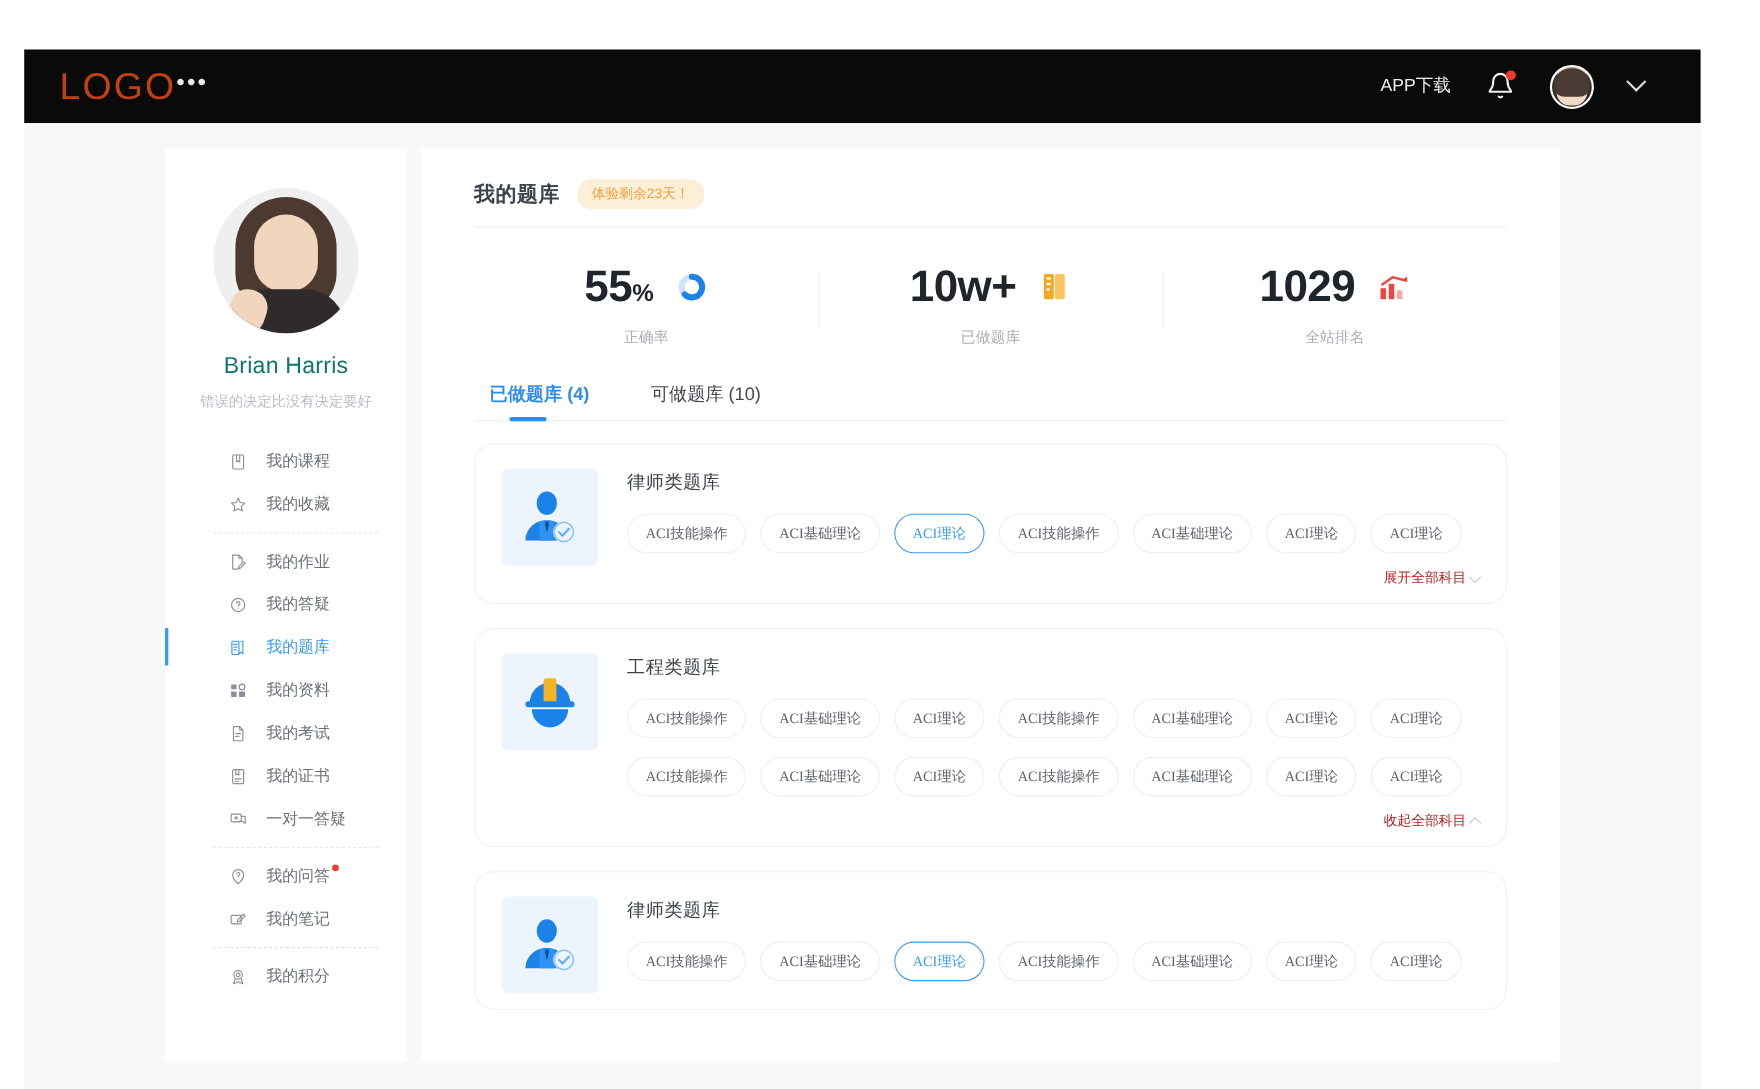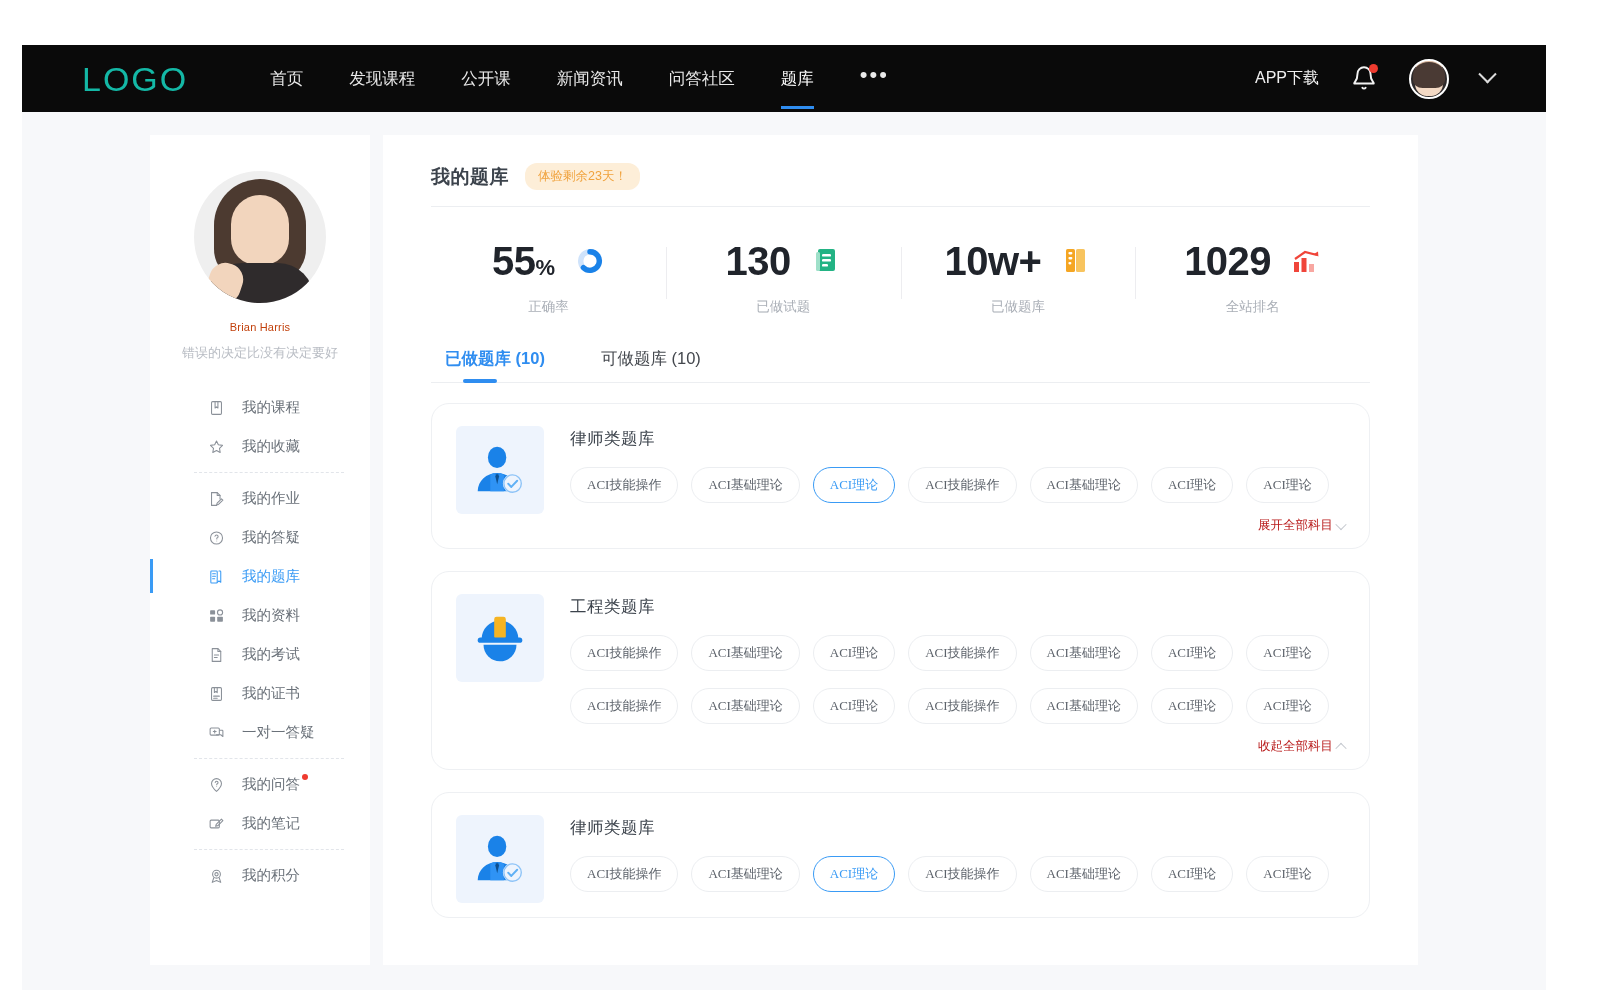--- a/index.html
+++ b/index.html
@@ -12,22 +12,22 @@
   .page { position: relative; width: 1600px; height: 990px; background: #fff; }
 
   
   .topbar {
     position: absolute; left: 22px; top: 45px;
     width: 1524px; height: 67px;
     background: #0a0a0a;
     display: flex; align-items: center;
   }
   .logo {
-    margin-left: 60px;
-    color: #14b8a6;
+    margin-left: 32px;
+    color: #c2410c;
     font-size: 34px;
     letter-spacing: 2px;
     font-weight: 300;
     font-family: "Liberation Sans", sans-serif;
     line-height: 1;
   }
   .nav { display: flex; align-items: center; margin-left: 82px; height: 67px; }
   .nav-item {
     position: relative;
     color: #e9e9e9;
@@ -115,21 +115,21 @@
     position: absolute; left: 50%; bottom: -6px; transform: translateX(-50%);
     width: 108px; height: 46px; border-radius: 36px 36px 0 0;
     background: #2f2b2c;
   }
   .avatar-big .arm {
     position: absolute; left: 14px; bottom: 0px;
     width: 34px; height: 40px; border-radius: 16px;
     background: #f2d5bd; transform: rotate(18deg);
   }
   .uname {
-    margin-top: 18px; font-size: 11px; color: #c2410c; letter-spacing: .2px;
+    margin-top: 18px; font-size: 21px; color: #0f766e; letter-spacing: .2px;
   }
   .umotto {
     margin-top: 11px; font-size: 13px; color: #b9bdc4;
   }
   .menu { margin-top: 26px; }
   .menu-item {
     position: relative;
     display: flex; align-items: center;
     height: 39px;
     padding-left: 58px;
@@ -239,28 +239,20 @@
   .qfoot .arrow.down { transform: rotate(45deg) translate(-1px,-1px); }
   .qfoot .arrow.up { transform: rotate(-135deg) translate(-1px,-1px); }
 </style>
 </head>
 <body>
 
 <div class="page">
 
   <div class="topbar">
     <div class="logo">LOGO</div>
-    <div class="nav" id="nav-holder">
-        <div class="nav-item">首页</div>
-        <div class="nav-item">发现课程</div>
-        <div class="nav-item">公开课</div>
-        <div class="nav-item">新闻资讯</div>
-        <div class="nav-item">问答社区</div>
-        <div class="nav-item active">题库</div>
-      </div>
     <div class="nav-dots">•••</div>
     <div class="topbar-right">
       <div class="app-dl">APP下载</div>
       <div class="bell-wrap">
         <svg width="26" height="26" viewBox="0 0 24 24" fill="none" stroke="#f2f2f2" stroke-width="1.8" stroke-linecap="round" stroke-linejoin="round">
           <path d="M18 8a6 6 0 1 0-12 0c0 7-3 7-3 9h18c0-2-3-2-3-9"></path>
           <path d="M10.5 21a1.8 1.8 0 0 0 3 0"></path>
         </svg>
         <span class="bell-dot"></span>
       </div>
@@ -424,35 +416,20 @@
                 <svg width="28" height="28" viewBox="0 0 36 36">
                   <circle cx="18" cy="18" r="12" fill="none" stroke="#cfe3fb" stroke-width="7"></circle>
                   <path d="M18 6 a12 12 0 1 1 -8.5 20.5" fill="none" stroke="#1a82e8" stroke-width="7" stroke-linecap="round"></path>
                 </svg>
               </div>
             </div>
             <div class="stat-label">正确率</div>
           </div>
           <div class="stat">
             <div class="stat-row">
-              <div class="stat-num"><span>130</span></div>
-              <div class="stat-icon">
-                <svg width="22" height="26" viewBox="0 0 22 26">
-                  <rect x="3" y="1" width="17" height="22" rx="2" fill="#23b384"></rect>
-                  <rect x="1" y="4" width="4" height="19" rx="1.5" fill="#9fe0c9"></rect>
-                  <rect x="7" y="6" width="9" height="2.6" rx="1.2" fill="#fff"></rect>
-                  <rect x="7" y="11" width="9" height="2.6" rx="1.2" fill="#fff"></rect>
-                  <rect x="7" y="16" width="6" height="2.6" rx="1.2" fill="#fff"></rect>
-                </svg>
-              </div>
-            </div>
-            <div class="stat-label">已做试题</div>
-          </div>
-          <div class="stat">
-            <div class="stat-row">
               <div class="stat-num"><span>10w+</span></div>
               <div class="stat-icon">
                 <svg width="22" height="26" viewBox="0 0 22 26">
                   <rect x="1" y="1" width="9" height="23" rx="1.6" fill="#f5a623"></rect>
                   <rect x="11" y="1" width="9" height="23" rx="1.6" fill="#f8c45e"></rect>
                   <rect x="3.4" y="4" width="4" height="2.4" rx="1.1" fill="#fff"></rect>
                   <rect x="3.4" y="9" width="4" height="2.4" rx="1.1" fill="#fff"></rect>
                   <rect x="3.4" y="14" width="3" height="2.4" rx="1.1" fill="#fff"></rect>
                 </svg>
               </div>
@@ -470,21 +447,21 @@
                   <path d="M2 10 L12 3 L24 6" fill="none" stroke="#f0453a" stroke-width="2.2"></path>
                   <path d="M25 2.5 l.4 5 -5-2.2z" fill="#f0453a"></path>
                 </svg>
               </div>
             </div>
             <div class="stat-label">全站排名</div>
           </div>
         </div>
 
       <div class="tabs" id="tabs-holder">
-          <div class="tab active">已做题库 (10)</div>
+          <div class="tab active">已做题库 (4)</div>
           <div class="tab">可做题库 (10)</div>
         </div>
       <div class="tabs-rule"></div>
 
       <div class="cards" id="cards-holder">
           <div class="qcard">
             <div class="qthumb">
               <svg width="62" height="62" viewBox="0 0 64 64">
                 <ellipse cx="29" cy="19" rx="9.5" ry="11" fill="#1a82e8"></ellipse>
                 <path d="M9 54c0-11 9-19 20-19s20 8 20 19z" fill="#1a82e8"></path>

